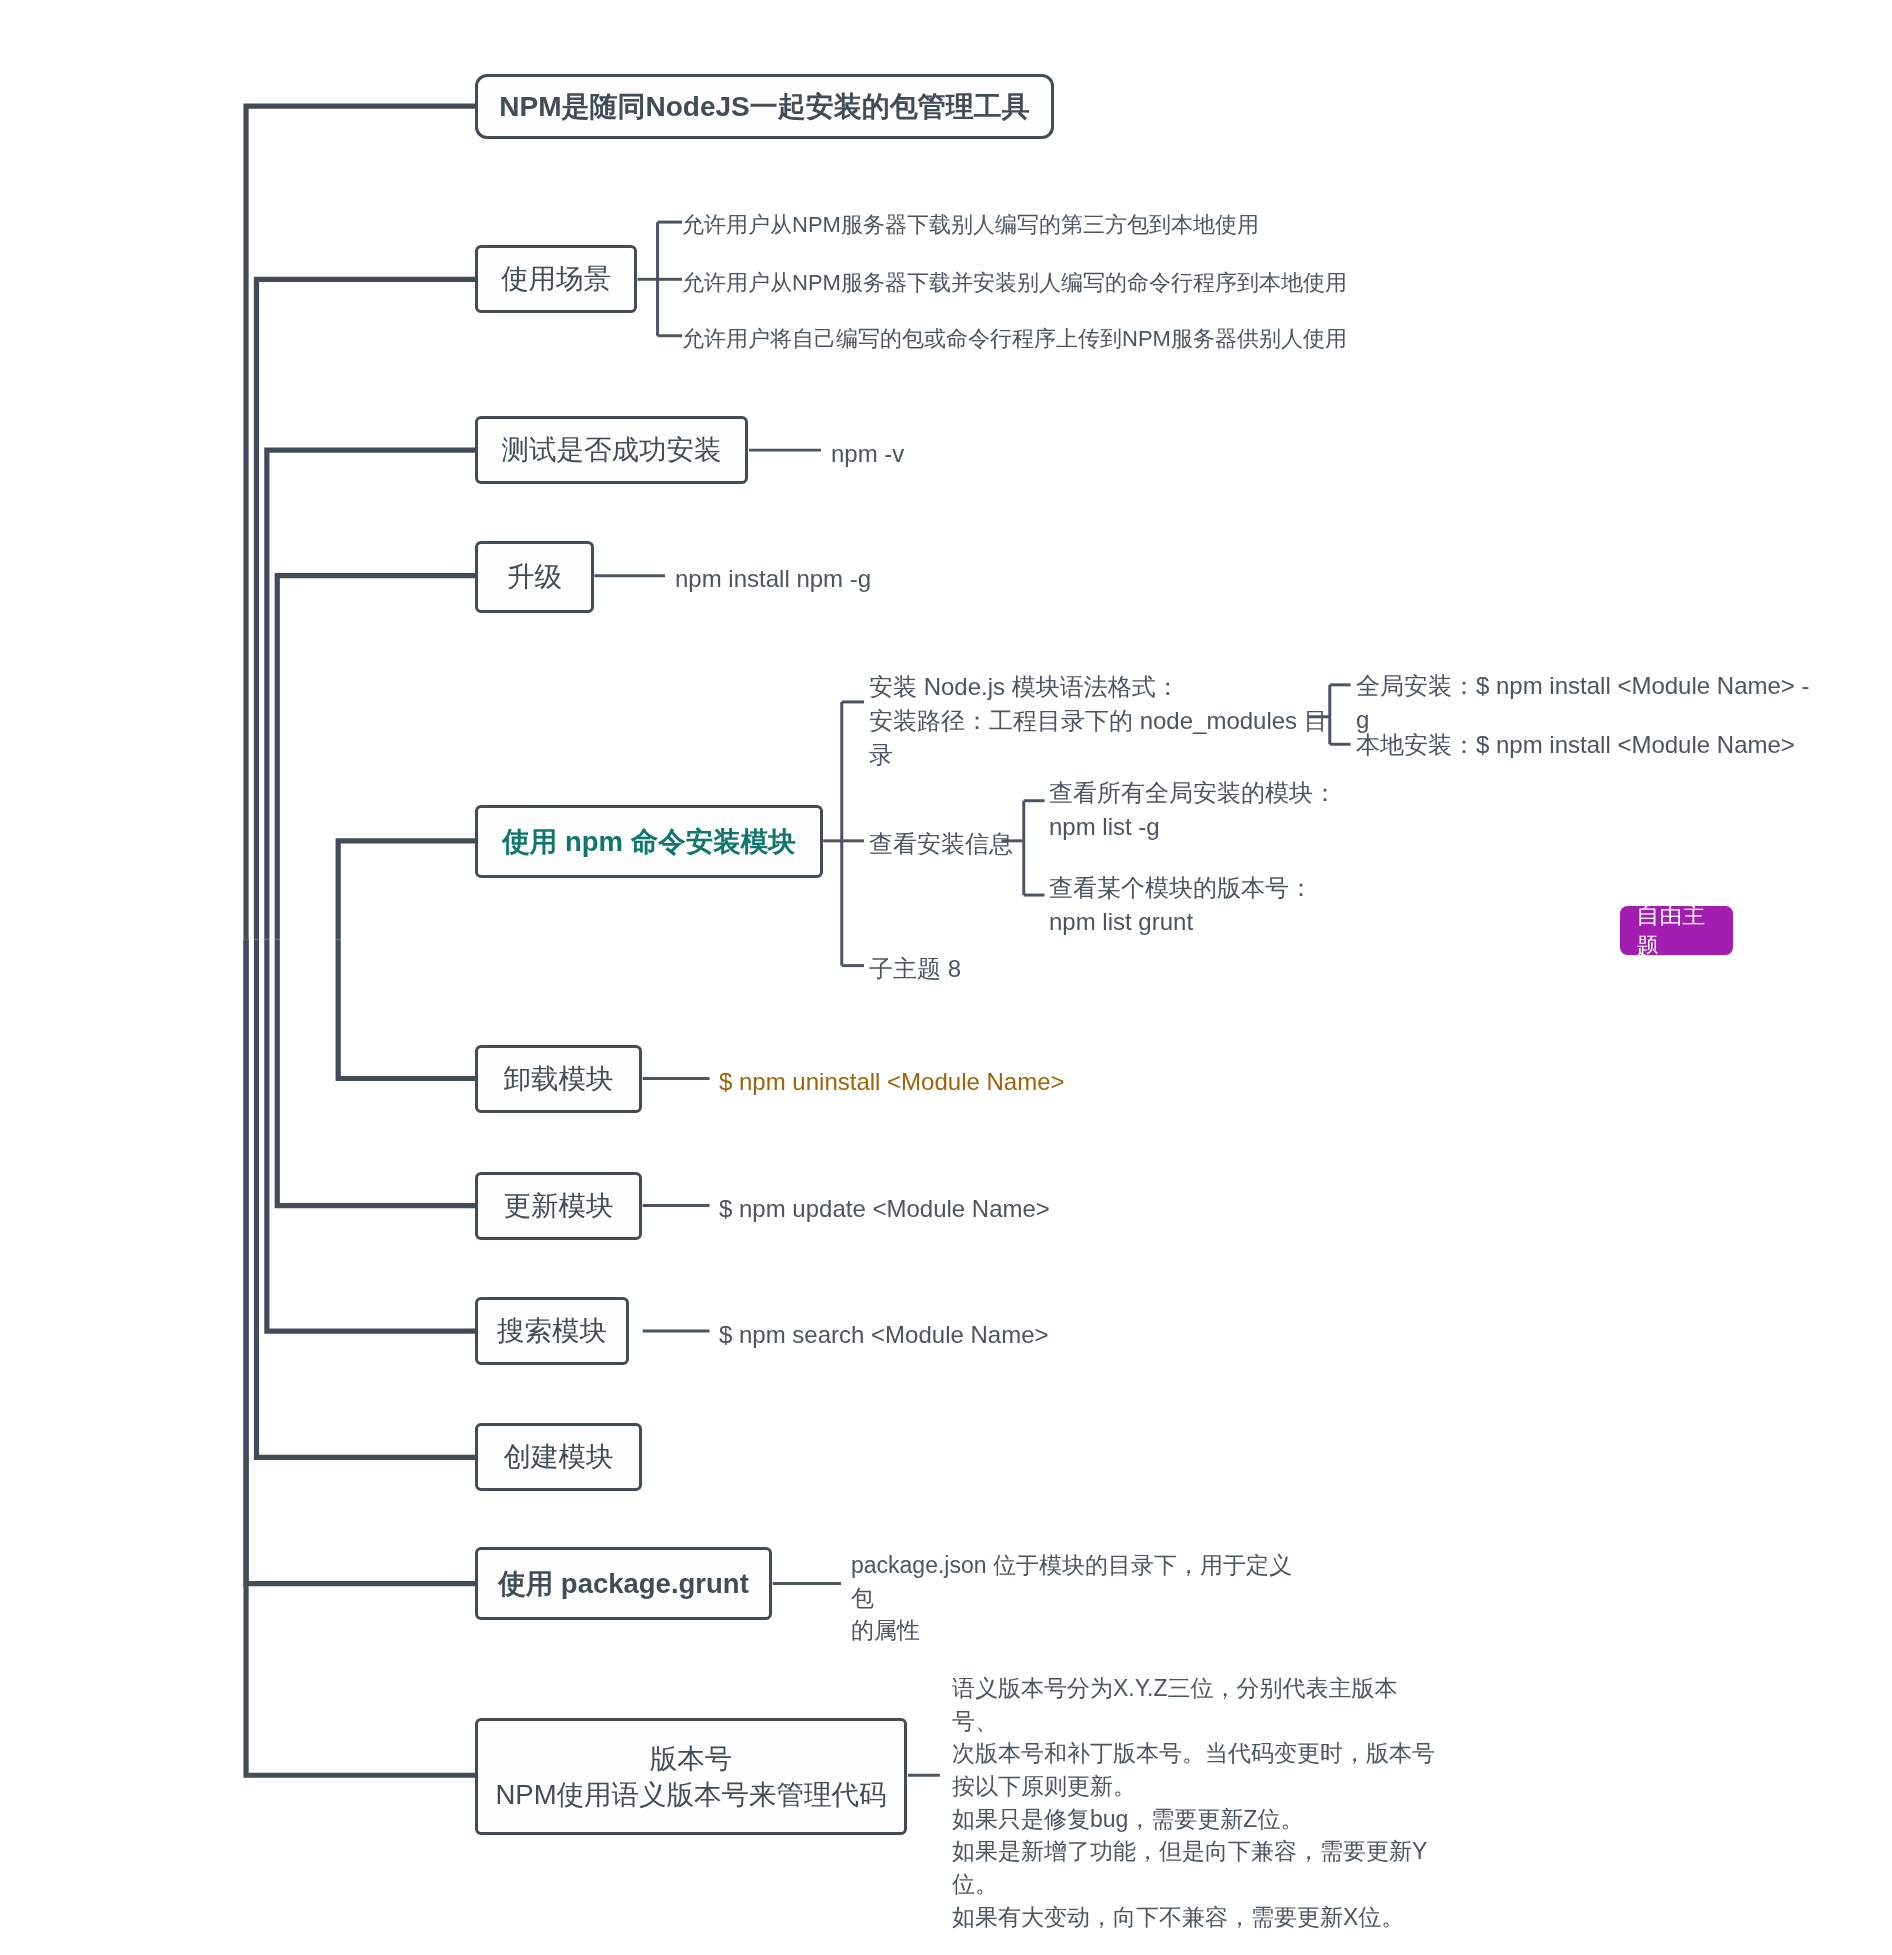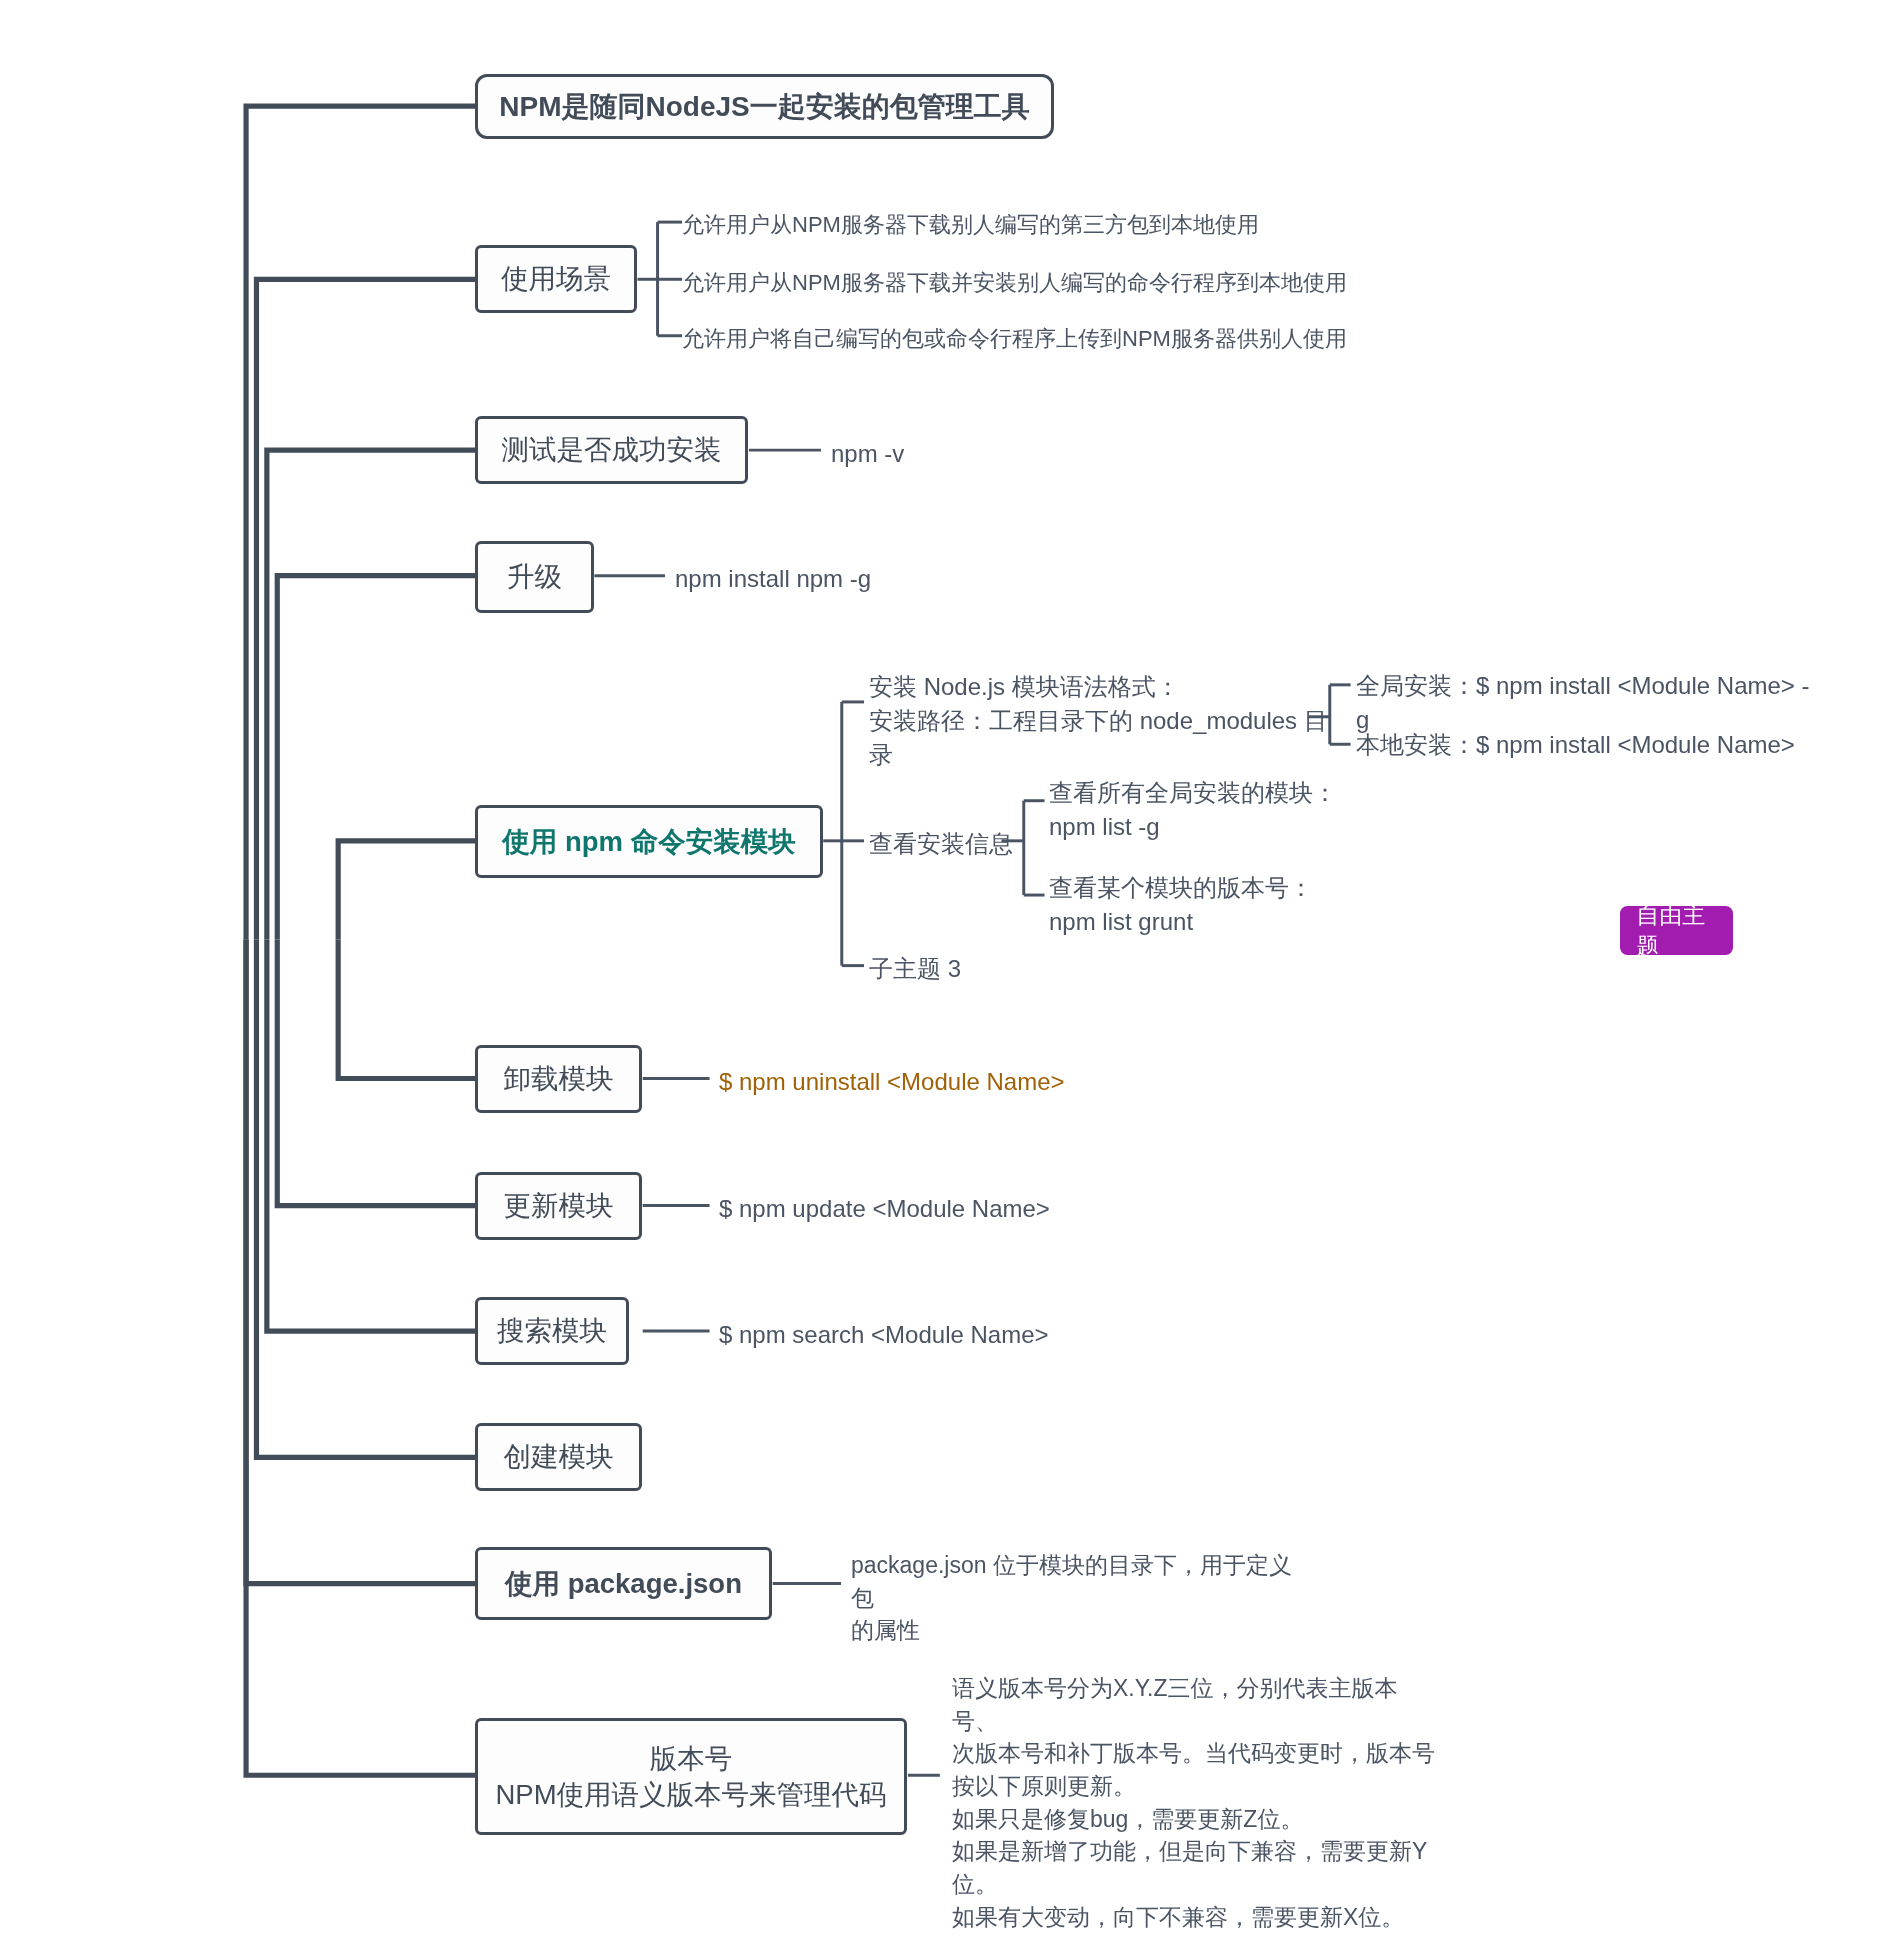--- a/index.html
+++ b/index.html
@@ -158,21 +158,21 @@
 安装路径：工程目录下的 node_modules 目录</div>
   <div class="leaf s32" style="left: 1356px; top: 669px; width: 461px; color: rgb(74, 84, 99);">全局安装：$ npm install &lt;Module Name&gt;  -g</div>
   <div class="leaf s32" style="left: 1356px; top: 728px; width: 461px; color: rgb(74, 84, 99);">本地安装：$ npm install &lt;Module Name&gt;</div>
 
   <div class="leaf s32" style="left: 869px; top: 827px; width: 171px; color: rgb(74, 84, 99);">查看安装信息</div>
   <div class="leaf s32" style="left: 1049px; top: 776px; width: 312px; color: rgb(74, 84, 99);">查看所有全局安装的模块：
 npm list -g</div>
   <div class="leaf s32" style="left: 1049px; top: 871px; width: 312px; color: rgb(74, 84, 99);">查看某个模块的版本号：
 npm list grunt</div>
 
-  <div class="leaf s32" style="left: 869px; top: 952px; width: 193px; color: rgb(74, 84, 99);">子主题 3</div>
+  <div class="leaf s32" style="left: 869px; top: 952px; width: 193px; color: rgb(74, 84, 99);">子主题 8</div>
 
   <div class="node lvl1" style="left: 475px; top: 1045px; width: 167px; height: 68px; border-color: rgb(66, 76, 89); color: rgb(66, 76, 89);">
     <span>卸载模块</span>
   </div>
   <div class="leaf s32" style="left: 719px; top: 1065px; width: 446px; color: #a16207;">$ npm uninstall &lt;Module Name&gt;</div>
 
   <div class="node lvl1" style="left: 475px; top: 1172px; width: 167px; height: 68px; border-color: rgb(66, 76, 89); color: rgb(66, 76, 89);">
     <span>更新模块</span>
   </div>
   <div class="leaf s32" style="left: 719px; top: 1192px; width: 446px; color: rgb(74, 84, 99);">$ npm update &lt;Module Name&gt;</div>
@@ -180,21 +180,21 @@
   <div class="node lvl1" style="left: 475px; top: 1297px; width: 154px; height: 68px; border-color: rgb(66, 76, 89); color: rgb(66, 76, 89);">
     <span>搜索模块</span>
   </div>
   <div class="leaf s32" style="left: 719px; top: 1318px; width: 446px; color: rgb(74, 84, 99);">$ npm search &lt;Module Name&gt;</div>
 
   <div class="node lvl1" style="left: 475px; top: 1423px; width: 167px; height: 68px; border-color: rgb(66, 76, 89); color: rgb(66, 76, 89);">
     <span>创建模块</span>
   </div>
 
   <div class="node lvl1 bold" style="left: 475px; top: 1547px; width: 297px; height: 73px; border-color: rgb(66, 76, 89); color: rgb(66, 76, 89);">
-    <span>使用 package.json</span>
+    <span>使用 package.grunt</span>
   </div>
   <div class="leaf s31" style="left: 851px; top: 1549px; width: 461px; color: rgb(74, 84, 99);">package.json 位于模块的目录下，用于定义包
 的属性</div>
 
   <div class="node lvl1" style="left: 475px; top: 1718px; width: 432px; height: 117px; border-color: rgb(66, 76, 89); color: rgb(66, 76, 89);">
     <span>版本号
 NPM使用语义版本号来管理代码</span>
   </div>
   <div class="leaf s31" style="left: 952px; top: 1672px; width: 490px; color: rgb(74, 84, 99);">语义版本号分为X.Y.Z三位，分别代表主版本号、
 次版本号和补丁版本号。当代码变更时，版本号

